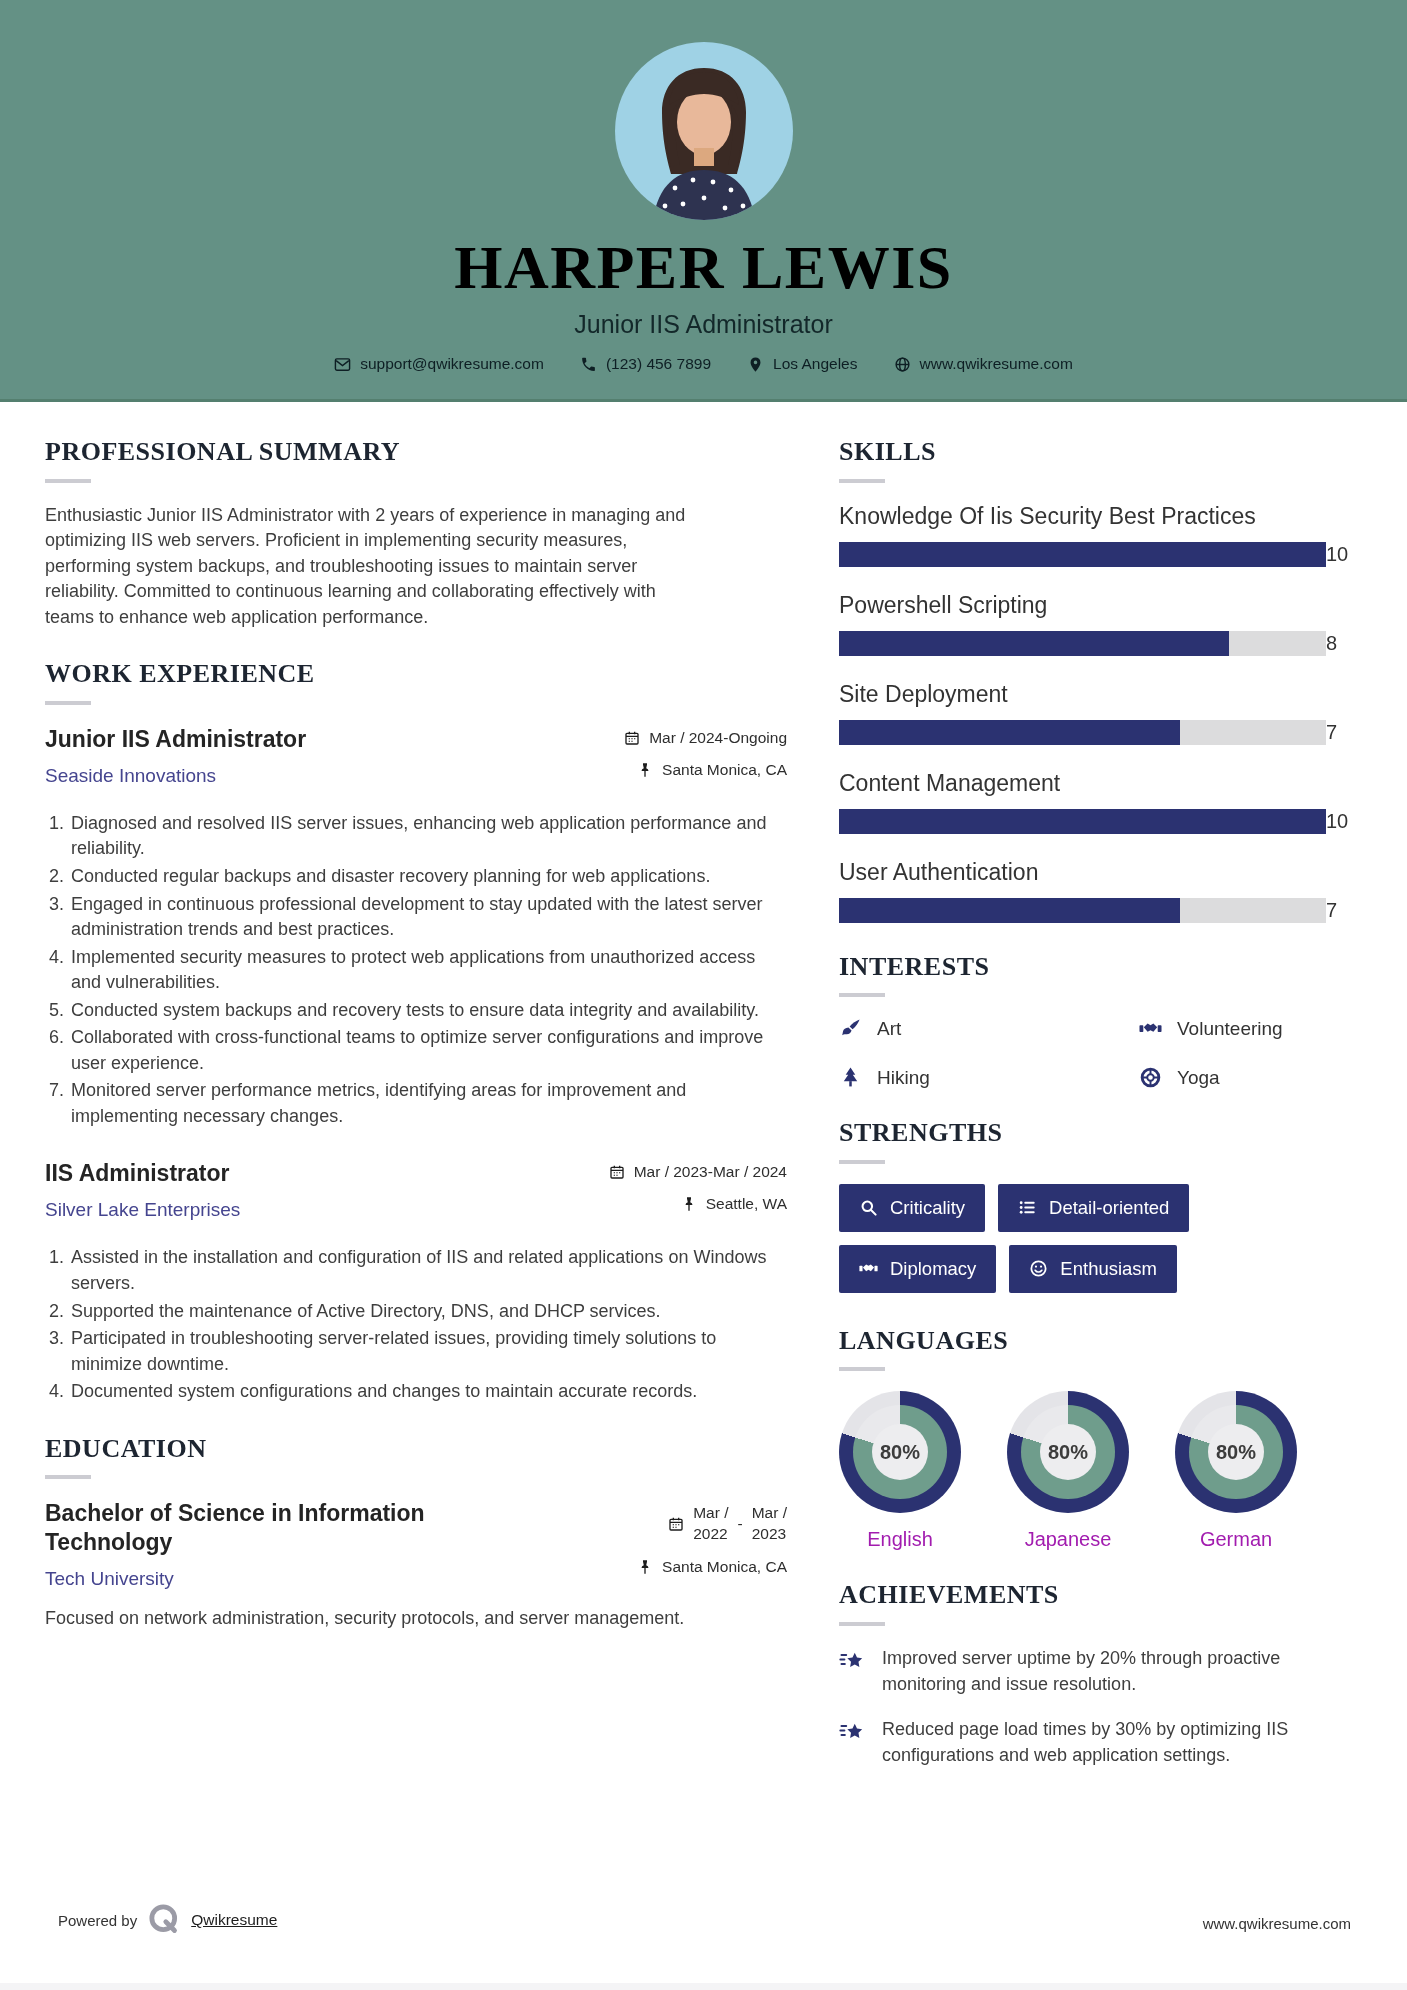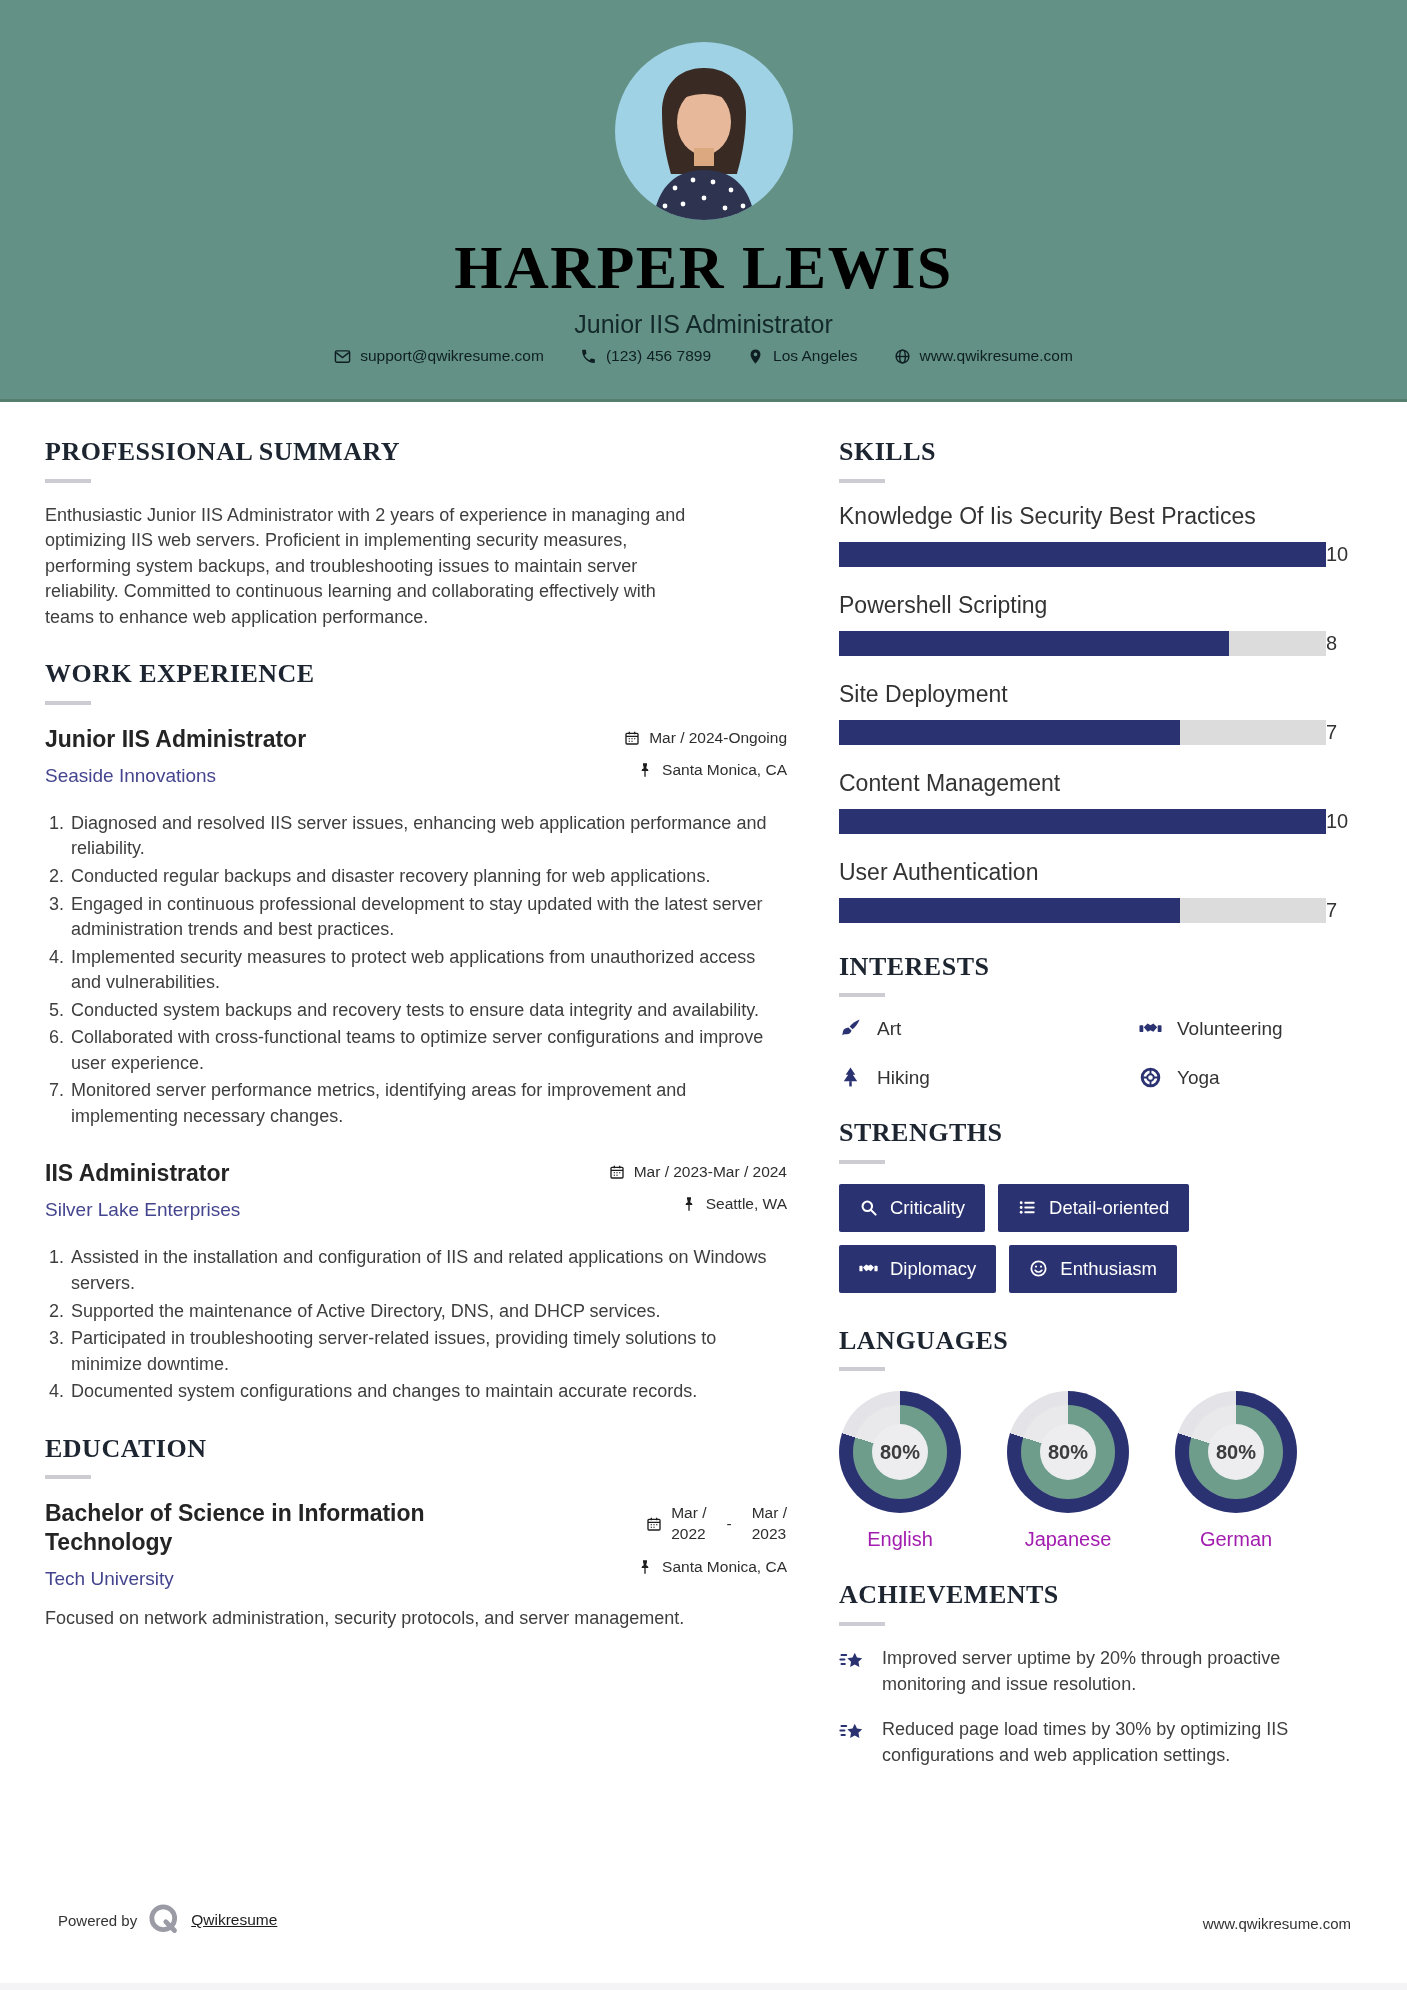--- a/index.html
+++ b/index.html
@@ -7,21 +7,21 @@
     width:1407px;height:1990px;position:relative;overflow:hidden;
     background:#ffffff;font-family:"Liberation Sans",sans-serif;color:#3e3e3e;
   }
   
   .header{height:399px;background:#649185;border-bottom:3px solid #547f6f;text-align:center;}
   .photo{width:178px;height:178px;border-radius:50%;margin:0 auto;position:relative;top:42px;
          background:#9fd2e5;overflow:hidden;}
   .name{margin-top:58px;font-family:"Liberation Serif",serif;font-size:62px;font-weight:700;
         color:#000000;letter-spacing:1.5px;line-height:1;}
   .sub-title{font-size:25px;color:#13282a;margin-top:12px;}
-  .contact-row{margin-top:8px;display:flex;justify-content:center;align-items:center;gap:36px;
+  .contact-row{margin-top:16px;display:flex;justify-content:center;align-items:center;gap:36px;
                font-size:15.5px;color:#0e1f24;}
   .contact-item{display:flex;align-items:center;gap:9px;cursor:default;}
   .icon{display:inline-flex;align-items:center;justify-content:center;}
   .icon svg{display:block;}
   .contact-item .icon{width:17px;height:17px;color:#0e1f24;}
   .contact-item .icon svg{width:17px;height:17px;}
   
   .main{display:flex;padding:36px 47px 0 45px;gap:52px;}
   .col-left{width:742px;flex:0 0 742px;}
   .col-right{flex:1;min-width:0;}
@@ -33,21 +33,21 @@
   
   .job{margin-bottom:30px;}
   .job-head{display:flex;justify-content:space-between;align-items:flex-start;}
   .job-title{margin:0;font-size:23px;font-weight:600;color:#242424;line-height:1.25;}
   .edu-title{max-width:480px;}
   .job-company{font-size:19px;color:#45458f;margin-top:11px;cursor:pointer;}
   .job-meta{text-align:right;font-size:15.5px;color:#2e2e2e;flex-shrink:0;padding-top:4px;}
   .meta-line{display:flex;justify-content:flex-end;align-items:center;gap:9px;margin-bottom:14px;}
   .meta-line .icon{width:16px;height:16px;color:#1d1d1d;}
   .meta-line .icon svg{width:16px;height:16px;}
-  .edu-dates{display:flex;align-items:center;gap:20px;justify-content:center;}
+  .edu-dates{display:flex;align-items:center;gap:9px;justify-content:center;}
   .edu-dates .wrap{white-space:pre-line;text-align:left;line-height:1.3;}
   ol.bullets{margin:18px 0 0;padding-left:24px;font-size:18px;line-height:1.42;}
   ol.bullets li{margin-bottom:2px;padding-left:2px;}
   .edu-note{font-size:18px;line-height:1.42;margin-top:16px;}
   
   .skill{margin-bottom:25px;}
   .skill-label{font-size:23px;color:#333;margin-bottom:12px;}
   .bar-row{display:flex;align-items:center;}
   .track{flex:1;height:25px;background:#dcdcdd;}
   .fill{height:100%;background:#2b3271;}

